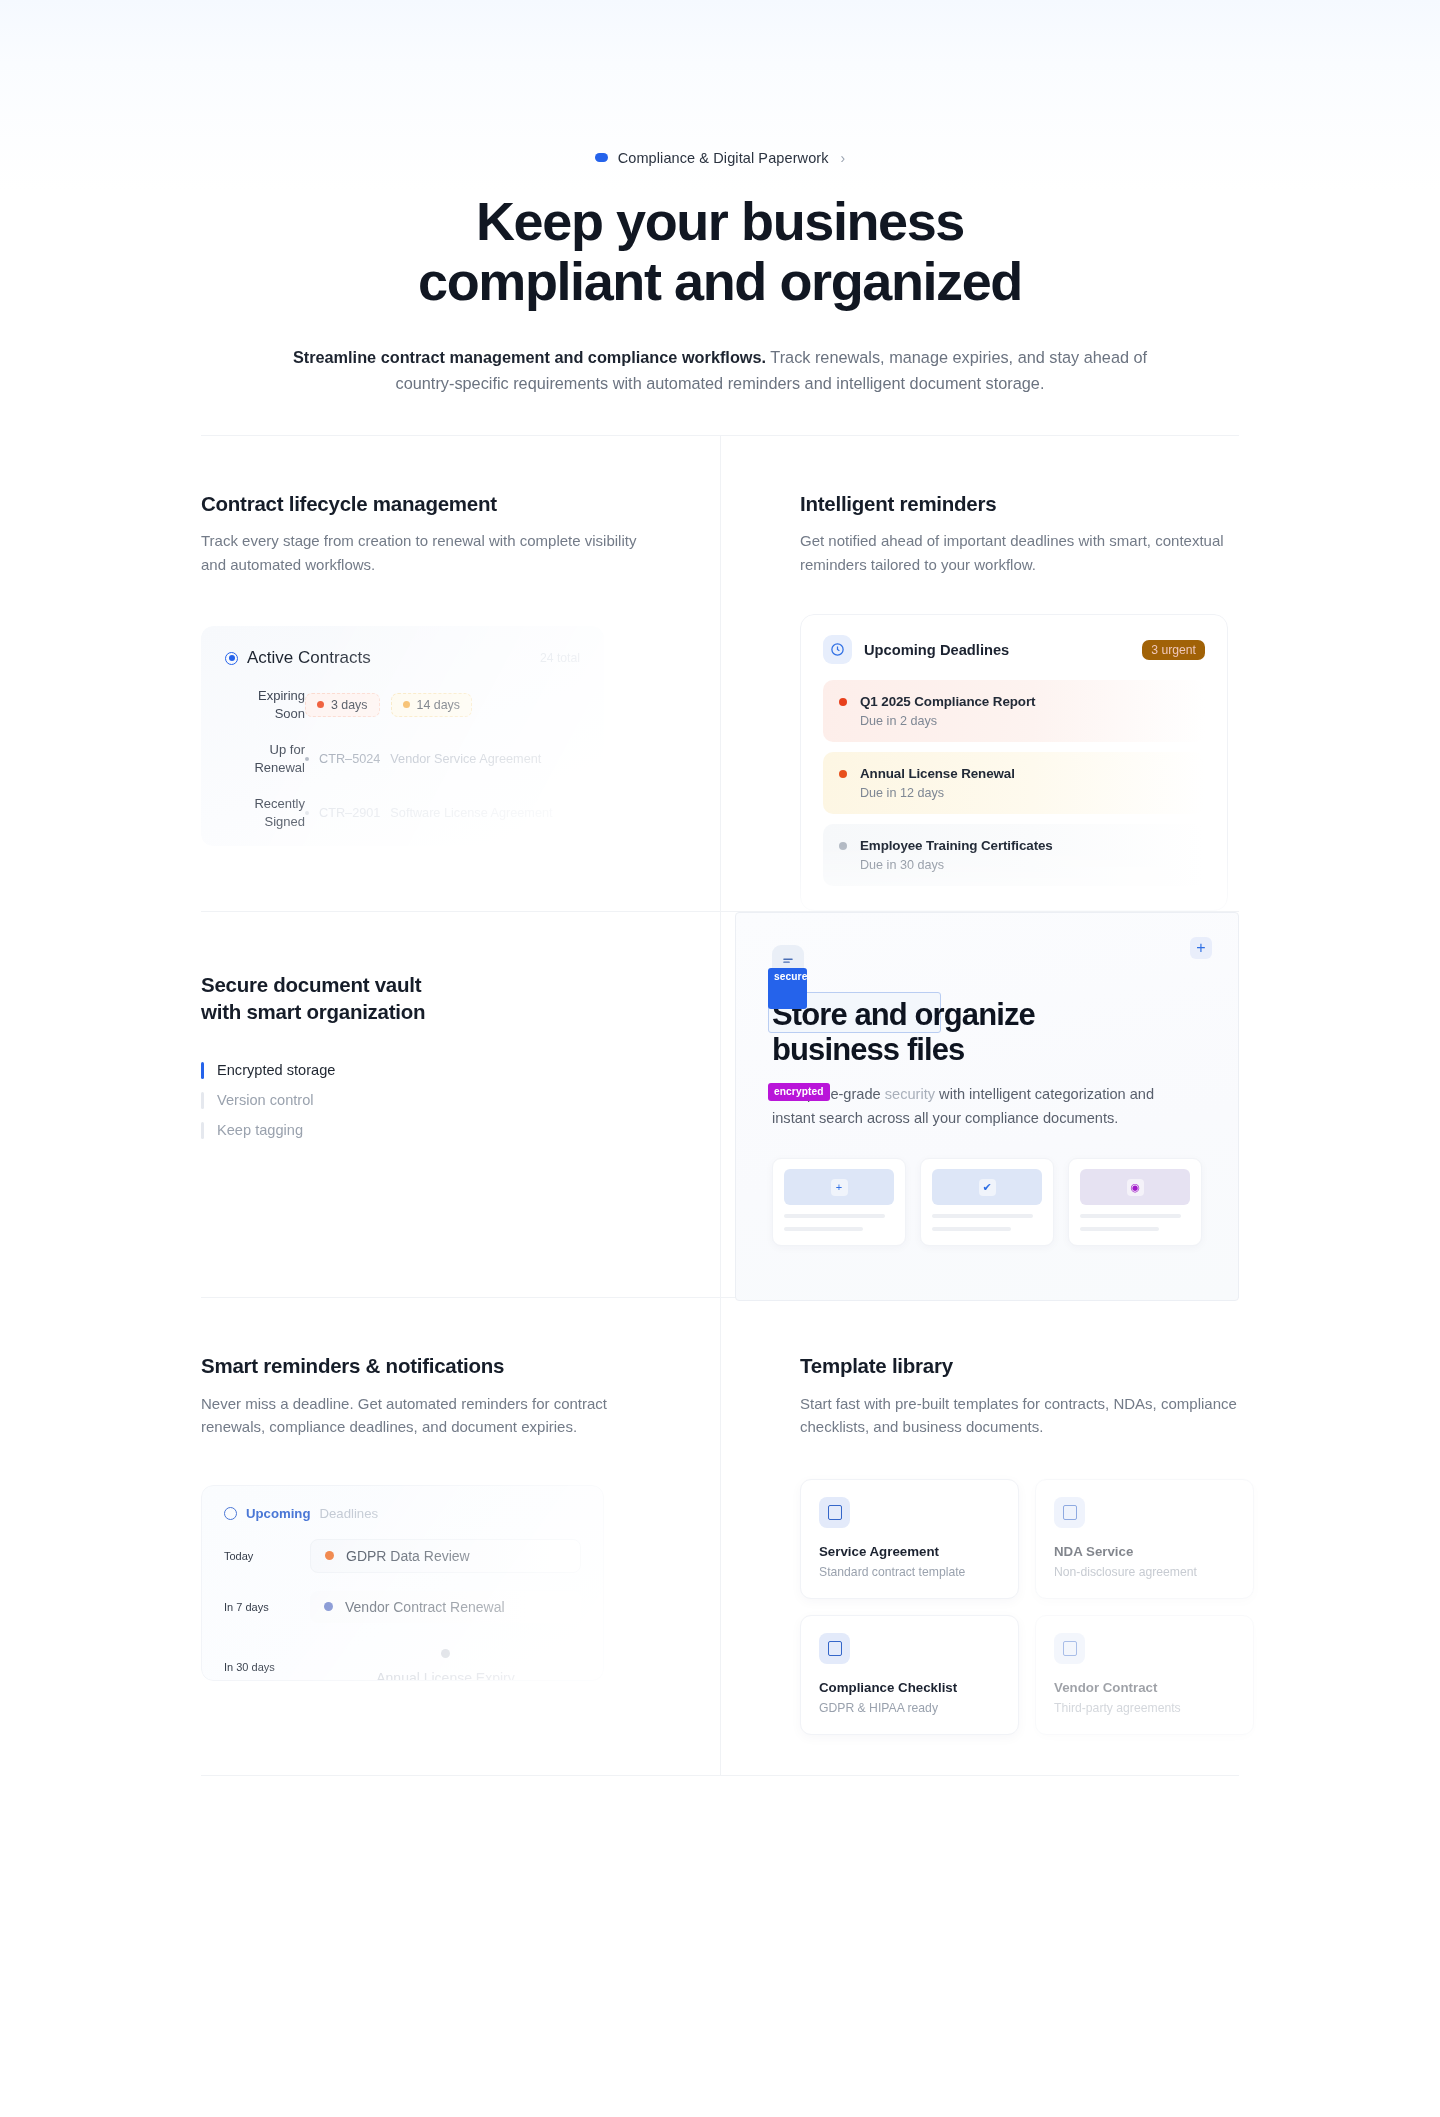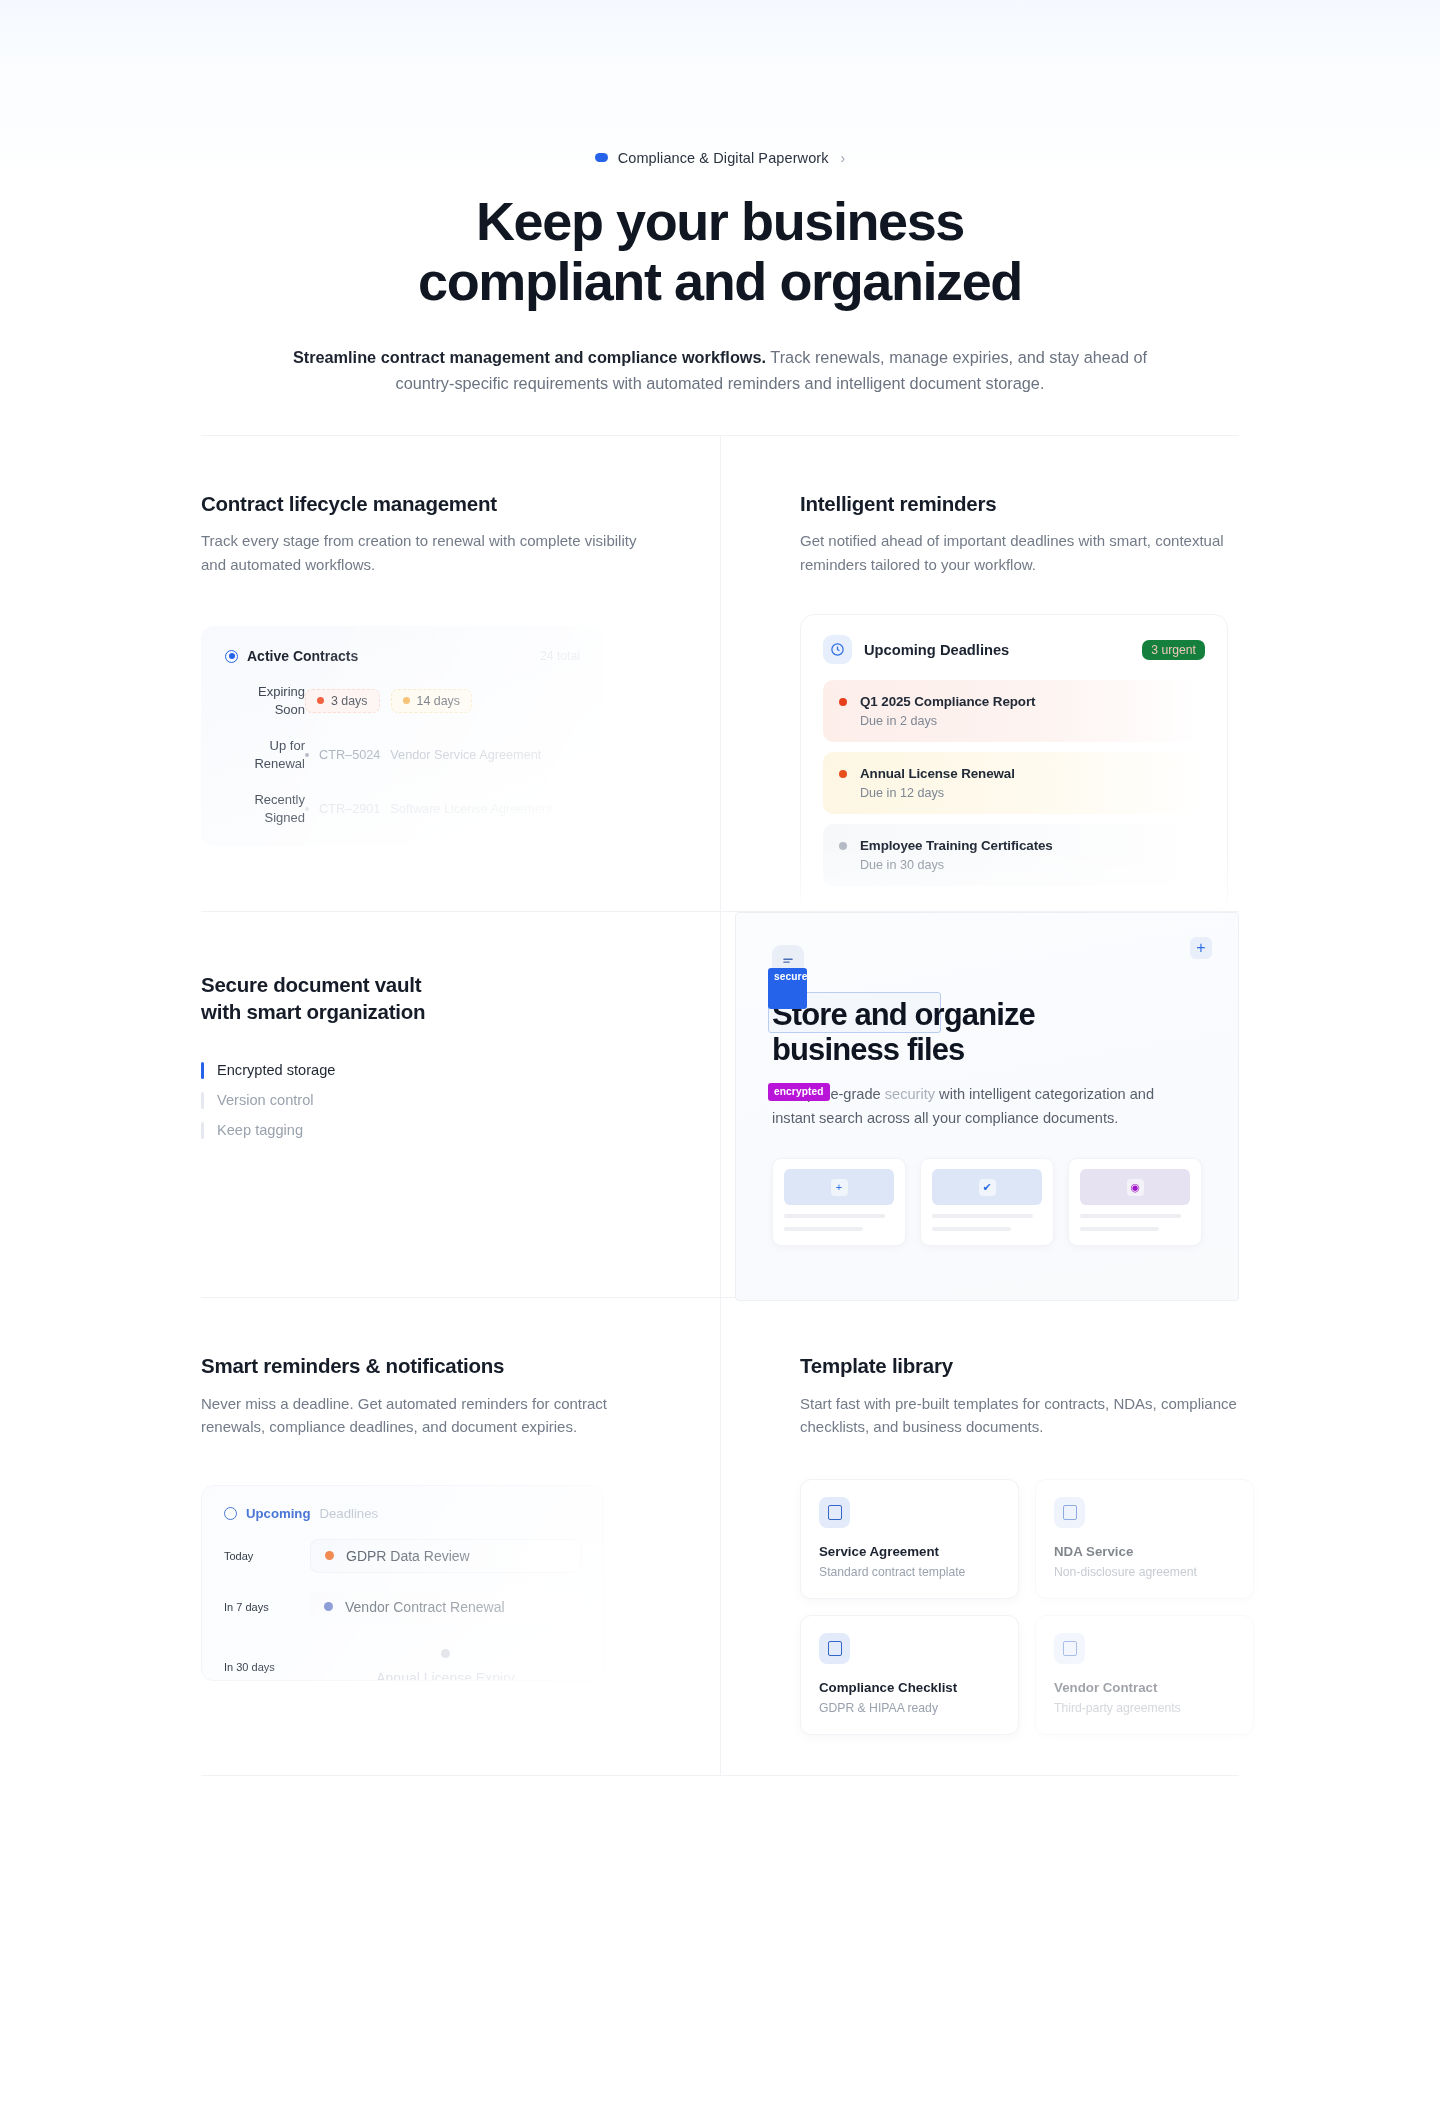--- a/index.html
+++ b/index.html
@@ -77,21 +77,21 @@
     width: 403px; height: 220px;
     border-radius: 12px;
     background: linear-gradient(160deg, #f7f9fc 0%, #fbfcfe 55%, #ffffff 100%);
     padding: 22px 24px;
     position: relative;
     overflow: hidden;
     -webkit-mask-image: linear-gradient(118deg, #000 22%, rgba(0,0,0,.18) 88%);
     mask-image: linear-gradient(118deg, #000 22%, rgba(0,0,0,.18) 88%);
   }
   .v1-head { display:flex; align-items:center; justify-content:space-between; }
-  .v1-title { display:flex; align-items:center; gap:9px; font-size:14px; font-weight:700; color:#1d2430;}
+  .v1-title { display:flex; align-items:center; gap:9px; font-size:17px; font-weight:400; color:#1d2430;}
   .radio-on {
     width:13px;height:13px;border-radius:50%;border:1.6px solid #2563eb;
     display:flex;align-items:center;justify-content:center;
   }
   .radio-on i { width:6px;height:6px;border-radius:50%;background:#2563eb;display:block;}
   .v1-count { font-size:12.2px; color:#cfd6e0; }
   .v1-row { display:flex; align-items:center; margin-top:19px; }
   .v1-label { width:80px; font-size:13px; line-height:1.35; color:#3e4654; flex:none;text-align:right;}
   .chips { display:flex; gap:11px; }
   .chip {
@@ -119,21 +119,21 @@
     padding: 20px 22px 24px;
     -webkit-mask-image: linear-gradient(180deg,#000 78%, rgba(0,0,0,.25) 100%);
     mask-image: linear-gradient(180deg,#000 78%, rgba(0,0,0,.25) 100%);
   }
   .v2-head { display:flex; align-items:center; justify-content:space-between; margin-bottom:16px;}
   .v2-title { display:flex; align-items:center; gap:12px; font-size:14.7px; font-weight:600; color:#1b2230;}
   .clock-badge {
     width:29px;height:29px;border-radius:9px;background:#e7eefc;
     display:flex;align-items:center;justify-content:center;
   }
-  .v2-urgent{ font-size:12.2px; color:#f0c8bd; background:#15803d; padding:3px 9px; border-radius:7px;}
+  .v2-urgent{ font-size:12.2px; color:#f0c8bd; background:#a16207; padding:3px 9px; border-radius:7px;}
   .dl {
     display:flex; gap:13px; align-items:flex-start;
     padding:14px 16px; border-radius:10px; margin-bottom:10px;
   }
   .dl.red  { background:linear-gradient(90deg,#fdeeea 0%, #fdf3f0 55%, #fff 100%); }
   .dl.amb  { background:linear-gradient(90deg,#fdf6e3 0%, #fefaee 55%, #fff 100%); }
   .dl.gry  { background:linear-gradient(90deg,#f6f8fa 0%, #fafbfc 55%, #fff 100%); margin-bottom:0;}
   .dl .pdot{ width:8px;height:8px;border-radius:50%;margin-top:4px;flex:none;}
   .dl.red .pdot{background:#e8401c;} .dl.amb .pdot{background:#e8501c;} .dl.gry .pdot{background:#b3bac4;}
   .dl-name{font-size:13.4px;font-weight:600;color:#222a37;letter-spacing:-.1px;}

